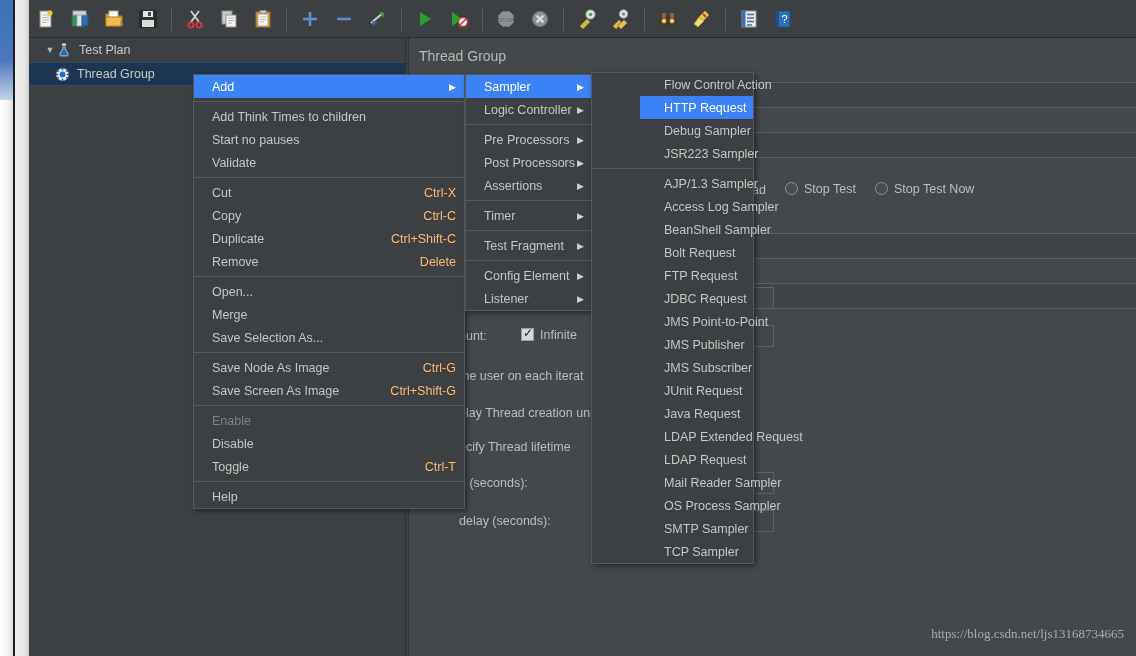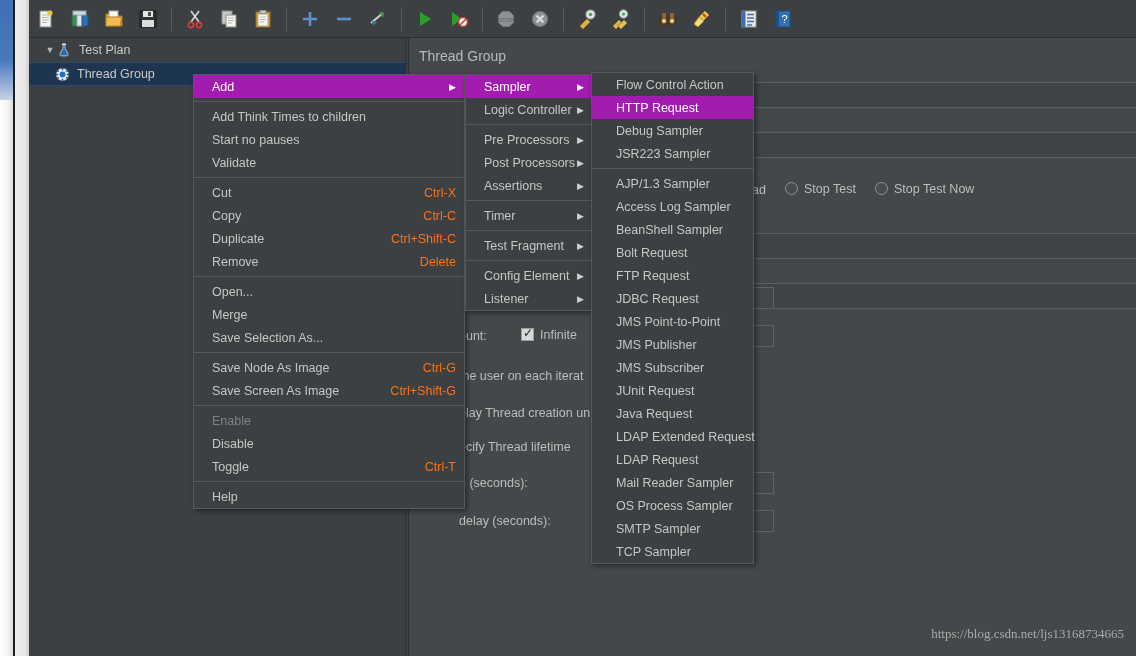--- a/index.html
+++ b/index.html
@@ -53,31 +53,31 @@
   .chk { width:13px; height:13px; border:1px solid #9a9e9f; background:#d8d8d6;
       display:inline-block; vertical-align:-2px; margin-right:6px; position:relative; }
   .chk::after { content:"✓"; position:absolute; left:1px; top:-3px; font-size:12px; color:#23262a; }
   .field { position:absolute; background:#42474a; border:1px solid #5d6265; height:22px; }
 
   
   .menu { position:absolute; background:#3c4043; border:1px solid #55595c;
       box-shadow:2px 2px 5px rgba(0,0,0,.45); z-index:50; }
   .mi { height:23px; display:flex; align-items:center; font-size:12.5px;
       color:#c6c6c3; padding:0 10px 0 18px; white-space:nowrap; position:relative; }
-  .mi.hl { background:#a21caf; color:#ffffff; }
+  .mi.hl { background:#3b82f6; color:#ffffff; }
   .mi.dis { color:#7d8184; }
-  .mi .sc { position:absolute; right:8px; color:#f97316; font-size:12.5px; }
+  .mi .sc { position:absolute; right:8px; color:#fdba74; font-size:12.5px; }
   .mi .arw { position:absolute; right:8px; font-size:9px; color:#cfcfcc; }
   .mi.hl .arw { color:#fff; }
   .msep { height:1px; background:#55595c; margin:3px 0; }
 
   .menu1 { left:193px; top:74px; width:272px; }
   .menu2 { left:465px; top:74px; width:128px; }
   .menu3 { left:591px; top:72px; width:163px; }
-  .menu3 .mi { padding-left:24px; }
+  .menu3 .mi { padding-left:24px;margin-left:48px; }
 
   
   .menu1 { overflow:hidden; }
 
   .watermark { position:absolute; right:12px; bottom:14px; font-size:13px;
       color:#a9aaa8; font-family:Liberation Serif, serif; }
 
   svg { display:block; }
 </style>
 </head>

